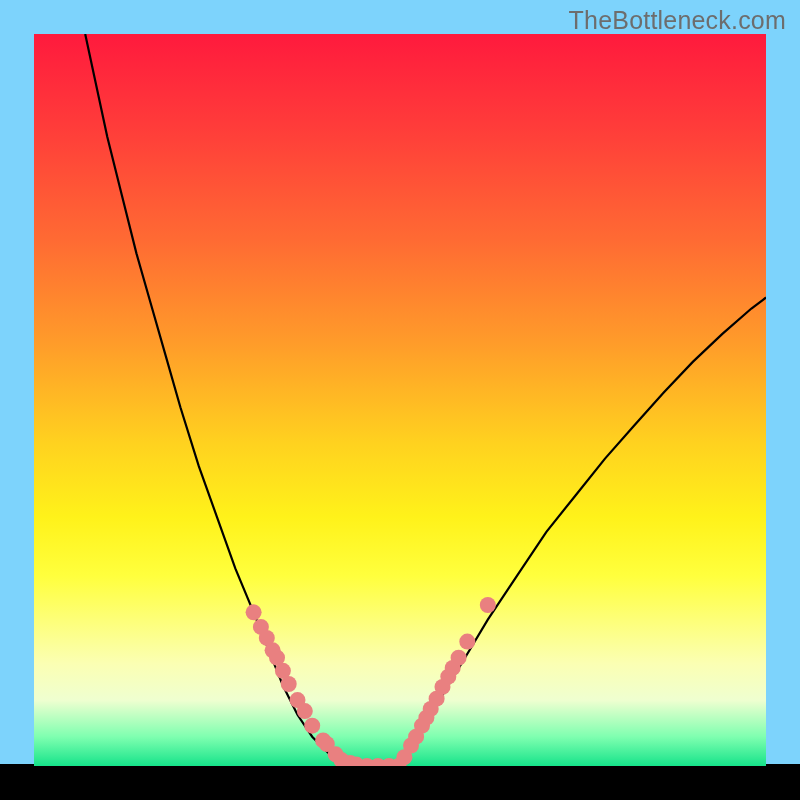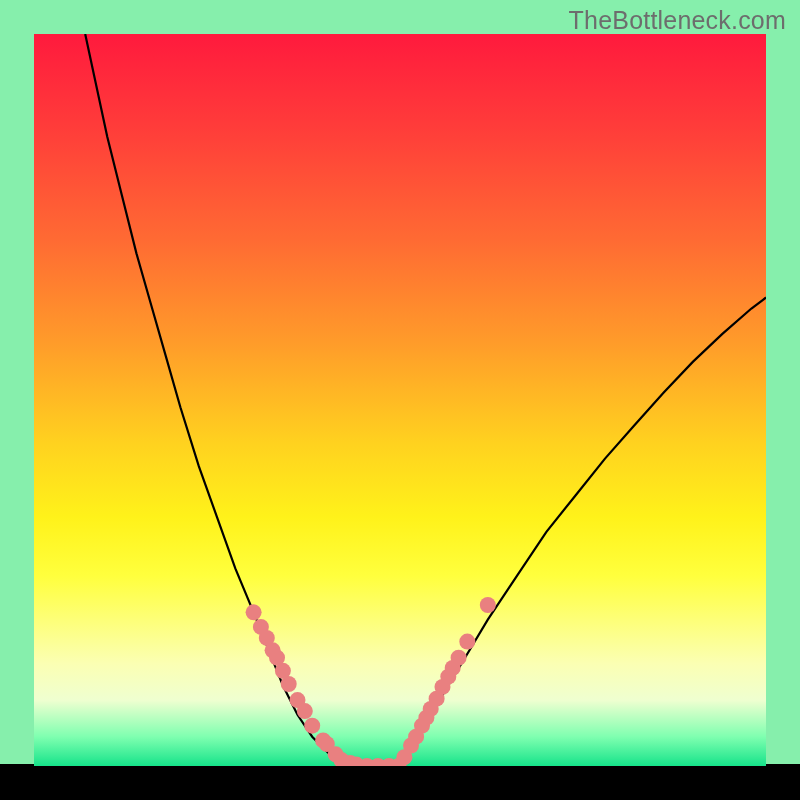--- a/index.html
+++ b/index.html
@@ -10,21 +10,21 @@
     background: #000;
     overflow: hidden;
     font-family: Arial, Helvetica, sans-serif;
   }
   .frame {
     position: absolute;
     left: 0;
     top: 0;
     width: 800px;
     height: 764px;
-    background: #86efac;
+    background: #7dd3fc;
   }
   .plot {
     position: absolute;
     left: 34px;
     top: 34px;
     width: 732px;
     height: 732px;
     background: linear-gradient(
       to bottom,
       #ff1a3d 0%,

